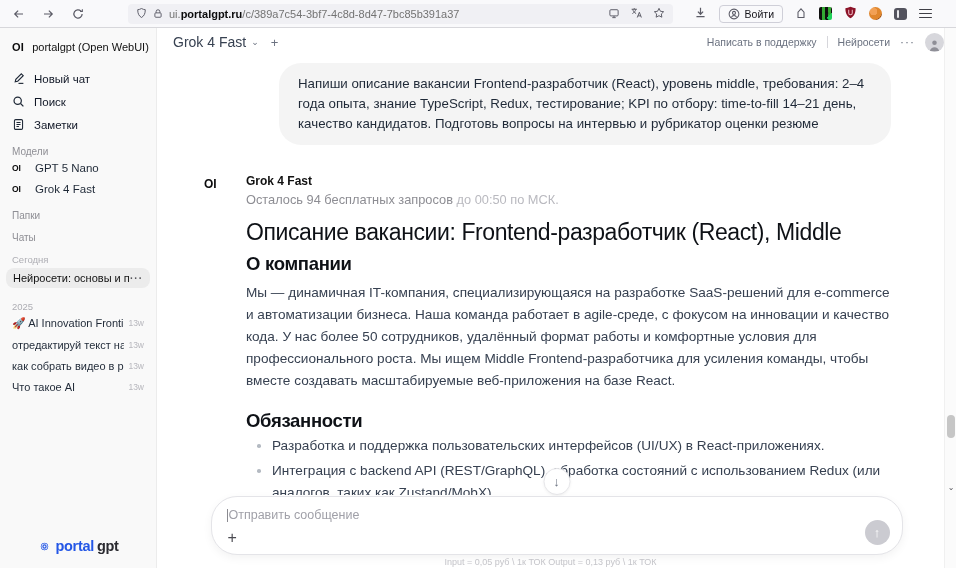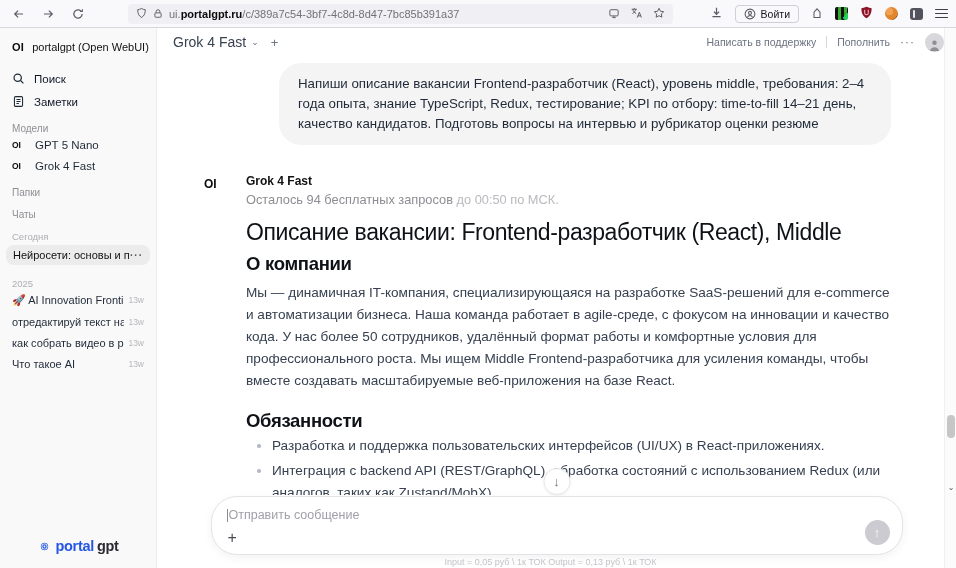--- a/index.html
+++ b/index.html
@@ -8,21 +8,21 @@
   .window { width:956px; height:568px; display:flex; flex-direction:column; }
 
   
   .chrome { height:28px; background:#f9f9fb; border-bottom:1px solid #d7d7db; display:flex; align-items:center; flex:none; }
   .navbtns { display:flex; align-items:center; gap:17px; padding-left:12px; width:70px; flex:none; }
   .navbtns svg { display:block; }
   .urlbar { margin-left:58px; width:545px; height:20px; background:#f0f0f4; border-radius:4px; display:flex; align-items:center; padding:0 8px; flex:none; }
   .url { font-size:11px; color:#737373; margin-left:6px; white-space:nowrap; overflow:hidden; flex:1; }
   .url b { color:#0c0c0d; font-weight:700; }
   .urlbar-right { display:flex; align-items:center; gap:10px; margin-left:6px; }
-  .chrome-right { display:flex; align-items:center; gap:12px; margin-left:auto; padding-right:8px;text-align:right; }
+  .chrome-right { display:flex; align-items:center; gap:12px; margin-left:auto; padding-right:24px;text-align:right; }
   .login-pill { display:flex; align-items:center; gap:5px; border:1px solid #cfcfd8; border-radius:4px; padding:2px 8px; font-size:10.5px; color:#15141a; background:#f9f9fb; }
   .ext-checker { width:13px; height:13px; background:
       linear-gradient(45deg,#0c0c0c 25%,transparent 25%) 0 0/6.5px 6.5px,
       linear-gradient(-45deg,#1fd25a 30%,transparent 30%) 0 0/13px 13px,
       repeating-linear-gradient(90deg,#111 0 3px,#3a3 3px 6px); border-radius:2px; }
   .ext-orange { width:13px; height:13px; border-radius:50%; background:radial-gradient(circle at 35% 35%, #f2a054 0 30%, #e0862c 31% 70%, #9c4e12 71%); }
   .ext-sidebar { width:13px; height:12px; background:#53535e; border-radius:3px; position:relative; }
   .ext-sidebar::before { content:""; position:absolute; left:3px; top:2px; bottom:2px; width:2px; background:#e8e8ec; border-radius:1px; }
   .hamburger { width:13px; display:flex; flex-direction:column; gap:2.5px; }
   .hamburger span { height:1.6px; background:#3f3f46; border-radius:1px; }
@@ -185,20 +185,27 @@
         <span class="sb-toggle">
             <svg width="13" height="13" viewBox="0 0 16 16" fill="none" stroke="#4b5563" stroke-width="1.3">
               <rect x="2" y="2.5" width="12" height="11" rx="2.5"></rect>
               <path d="M6.5 2.5v11"></path>
             </svg>
           </span>
       </div>
 
       <div class="sb-nav">
         <div class="sb-item">
+          <svg width="13" height="13" viewBox="0 0 16 16" fill="none" stroke="currentColor" stroke-width="1.4">
+              <path d="M11.5 2.2l2.3 2.3L7 11.3l-3 .7.7-3z"></path>
+              <path d="M8 14h6"></path>
+            </svg>
+          <span>Новый чат</span>
+        </div>
+        <div class="sb-item">
           <svg width="13" height="13" viewBox="0 0 16 16" fill="none" stroke="currentColor" stroke-width="1.5">
               <circle cx="7" cy="7" r="4.5"></circle>
               <path d="M10.5 10.5 14 14"></path>
             </svg>
           <span>Поиск</span>
         </div>
         <div class="sb-item">
           <svg width="13" height="13" viewBox="0 0 16 16" fill="none" stroke="currentColor" stroke-width="1.3">
               <rect x="3" y="2" width="10" height="12" rx="1.5"></rect>
               <path d="M5.5 5.5h5M5.5 8h5M5.5 10.5h3"></path>
@@ -262,21 +269,21 @@
     </aside>
 
     <main class="main">
       <div class="main-header">
         <span class="model-name">Grok 4 Fast</span>
         <span class="model-chev">⌄</span>
         <span class="model-plus">+</span>
         <span class="hdr-right">
           <span>Написать в поддержку</span>
           <span class="hdr-div"></span>
-          <span>Пополнить</span>
+          <span>Нейросети</span>
           <span class="hdr-dots">···</span>
           <span class="hdr-avatar">
               <svg width="15" height="14" viewBox="0 0 16 16">
                 <circle cx="8" cy="5.5" r="2.6" fill="#8f8f97"></circle>
                 <path d="M2.5 15c.9-3 3-4.4 5.5-4.4s4.6 1.4 5.5 4.4z" fill="#8f8f97"></path>
               </svg>
             </span>
         </span>
       </div>
 

